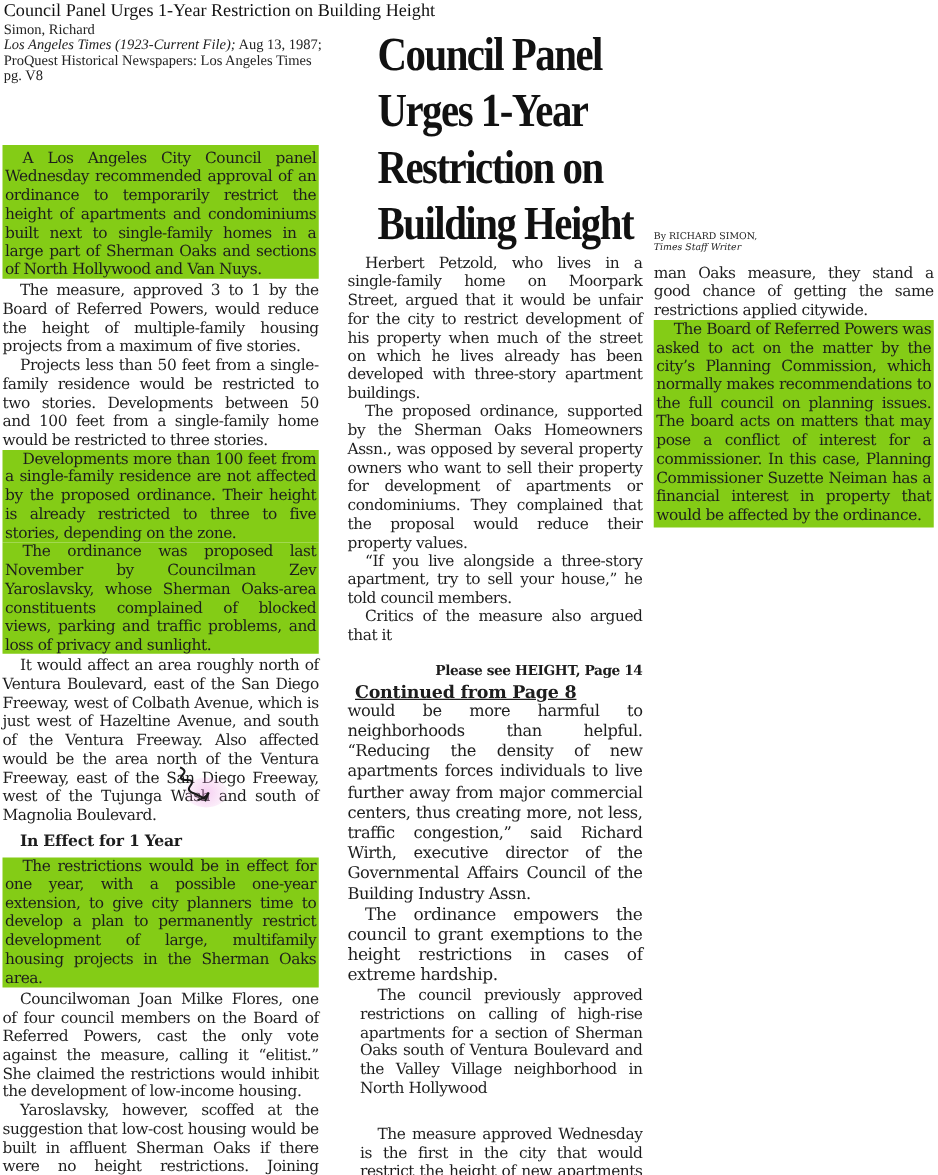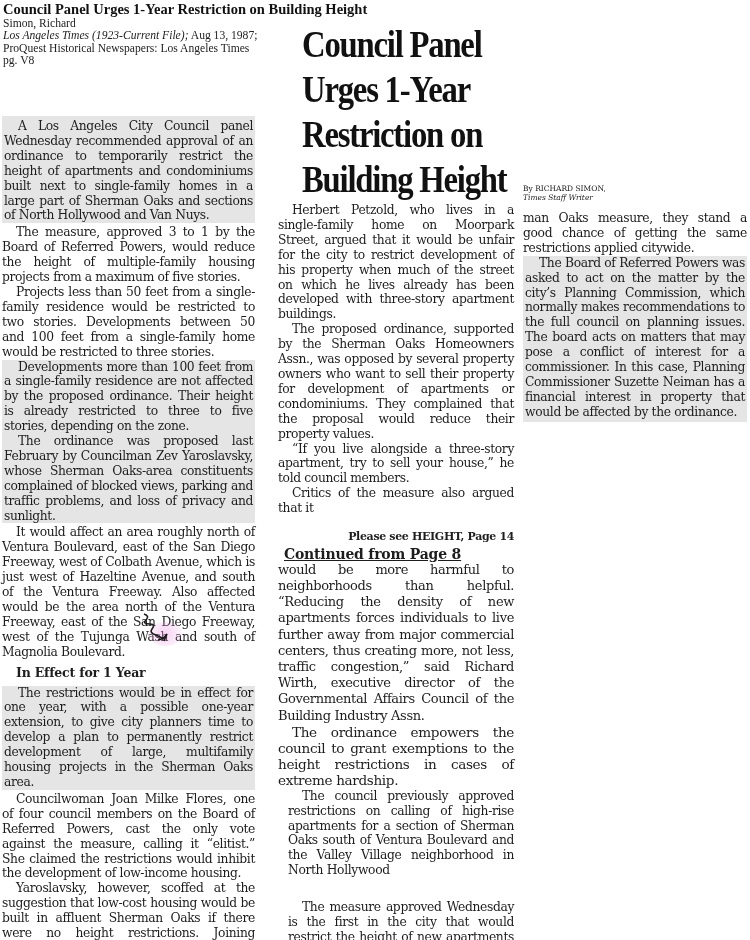--- a/index.html
+++ b/index.html
@@ -1,26 +1,26 @@
 <!DOCTYPE html>
 <html><head>
 <meta charset="utf-8">
 <style>
   html, body { margin: 0; padding: 0; background: #ffffff; }
   body { width: 750px; height: 940px; position: relative; overflow: hidden; color: #1a1a1a; }
   .cite { position: absolute; left: 3px; top: 2px; font-family: "Liberation Serif", serif; font-size: 11.6px; line-height: 12.6px; color: #222; }
-  .cite .title { font-weight: bold; font-size: 14.5px; line-height: 15.5px; color: #111; }
+  .cite .title { font-weight: normal; font-size: 14.5px; line-height: 15.5px; color: #111; }
   .cite .src { font-style: italic; }
   .headline { position: absolute; left: 302px; top: 22px; width: 240px; font-family: "Liberation Serif", serif; font-weight: bold; font-size: 38px; line-height: 45px; letter-spacing: -1.4px; color: #111; transform: scaleX(0.86); transform-origin: left top; white-space: nowrap; }
   .byline { position: absolute; left: 523px; top: 184px; font-family: "DejaVu Serif", serif; font-size: 7.5px; line-height: 9px; color: #222; }
   .byline .role { font-style: italic; }
   .col { position: absolute; font-family: "DejaVu Serif", serif; font-size: 12.3px; line-height: 14.9px; color: #1d1d1d; letter-spacing: -0.35px; }
   .col p { margin: 0; text-align: justify; text-indent: 14px; }
   .col p.noindent { text-indent: 0; }
-  .hl { background: #e5e5e5; }
+  .hl { background: #84cc16; }
   .p-block { padding: 0 2px; }
   .subhead { font-weight: bold; font-size: 12.5px; margin: 6px 0 5px 14px; letter-spacing: -0.2px; }
   .jump { font-weight: bold; text-align: right; font-size: 11px; margin-top: 14px; }
   .contd { font-weight: bold; font-size: 14px; margin: 2px 0 0 6px; letter-spacing: -0.2px; text-decoration: underline; }
   .squiggle { position: absolute; left: 140px; top: 612px; width: 40px; height: 30px; }
   .pinkglow { position: absolute; left: 148px; top: 622px; width: 34px; height: 24px; border-radius: 50%; background: radial-gradient(circle, rgba(235,150,225,0.45), rgba(255,255,255,0)); }
 </style>
 </head>
 <body>
 
@@ -42,21 +42,21 @@
 <div class="byline">
   <div>By RICHARD SIMON,</div>
   <div class="role">Times Staff Writer</div>
 </div>
 
 <div class="col" style="left:2px; top:116px; width:253px;">
   <p class="hl p-block" style="padding-top:3px;">A Los Angeles City Council panel Wednesday recommended approval of an ordinance to temporarily restrict the height of apartments and condominiums built next to single-family homes in a large part of Sherman Oaks and sections of North Hollywood and Van Nuys.</p>
   <p style="margin-top:2px;">The measure, approved 3 to 1 by the Board of Referred Powers, would reduce the height of multiple-family housing projects from a maximum of five stories.</p>
   <p>Projects less than 50 feet from a single-family residence would be restricted to two stories. Developments between 50 and 100 feet from a single-family home would be restricted to three stories.</p>
   <p class="hl p-block">Developments more than 100 feet from a single-family residence are not affected by the proposed ordinance. Their height is already restricted to three to five stories, depending on the zone.</p>
-  <p class="hl p-block">The ordinance was proposed last February by Councilman Zev Yaroslavsky, whose Sherman Oaks-area constituents complained of blocked views, parking and traffic problems, and loss of privacy and sunlight.</p>
+  <p class="hl p-block">The ordinance was proposed last November by Councilman Zev Yaroslavsky, whose Sherman Oaks-area constituents complained of blocked views, parking and traffic problems, and loss of privacy and sunlight.</p>
   <p style="margin-top:2px;">It would affect an area roughly north of Ventura Boulevard, east of the San Diego Freeway, west of Colbath Avenue, which is just west of Hazeltine Avenue, and south of the Ventura Freeway. Also affected would be the area north of the Ventura Freeway, east of the San Diego Freeway, west of the Tujunga Wash and south of Magnolia Boulevard.</p>
   <div class="subhead">In Effect for 1 Year</div>
   <p class="hl p-block">The restrictions would be in effect for one year, with a possible one-year extension, to give city planners time to develop a plan to permanently restrict development of large, multifamily housing projects in the Sherman Oaks area.</p>
   <p style="margin-top:2px;">Councilwoman Joan Milke Flores, one of four council members on the Board of Referred Powers, cast the only vote against the measure, calling it “elitist.” She claimed the restrictions would inhibit the development of low-income housing.</p>
   <p>Yaroslavsky, however, scoffed at the suggestion that low-cost housing would be built in affluent Sherman Oaks if there were no height restrictions. Joining Yaroslavsky, who also sits on the board, in supporting the measure were Councilmen Marvin Braude and Hal Bernson.</p>
 </div>
 
 <div class="pinkglow"></div>
 <svg class="squiggle" viewBox="0 0 40 30">
   <path d="M4 2 Q10 4 6 8 Q2 12 10 12 Q16 12 12 17 Q9 21 16 23 L24 27" fill="none" stroke="#1a1a1a" stroke-width="1.6"></path>

